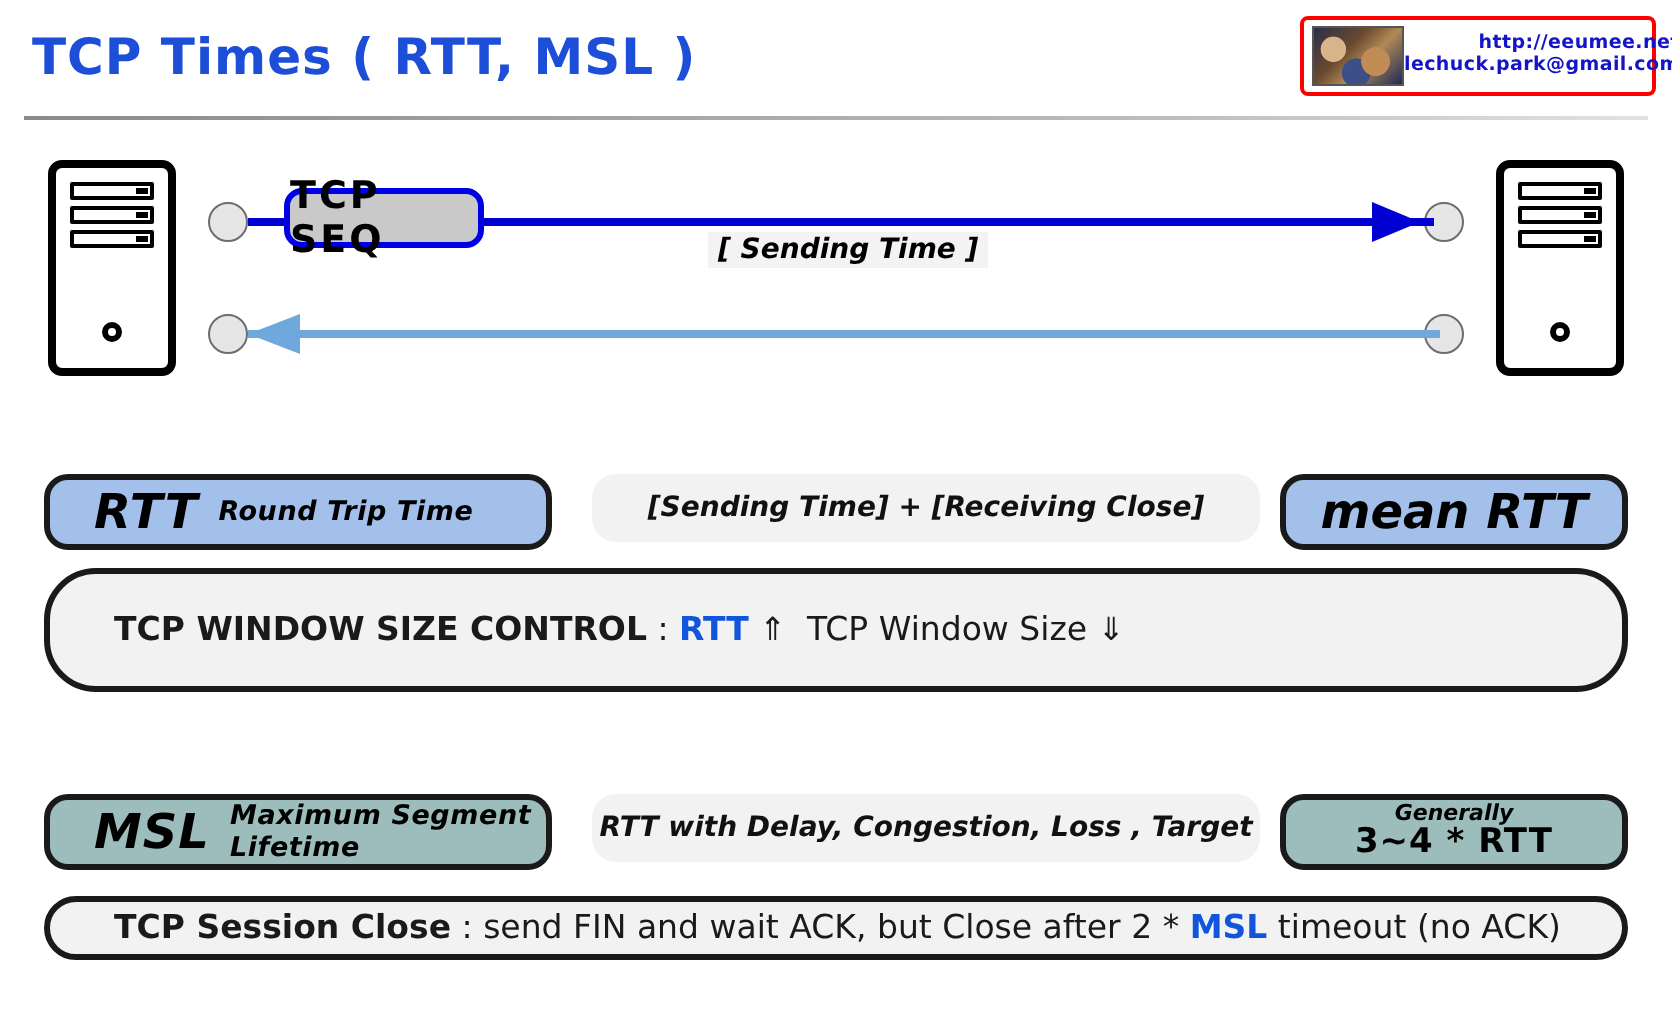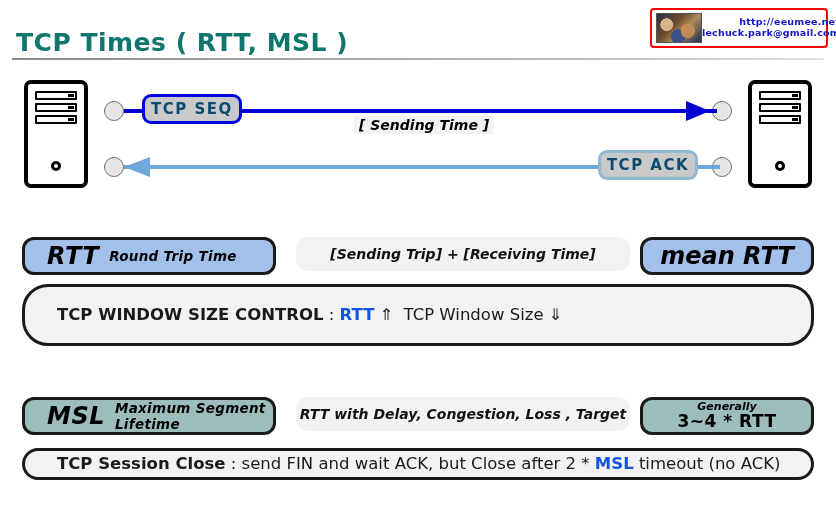--- a/index.html
+++ b/index.html
@@ -12,24 +12,24 @@
     height: 513px;
     position: relative;
     font-family: "DejaVu Sans", "Liberation Sans", sans-serif;
     overflow: hidden;
   }
 
   
   .page-title {
     position: absolute;
     left: 16px;
-    top: 28px;
+    top: 14px;
     font-size: 25px;
     font-weight: bold;
-    color: #0f766e;
+    color: #1d4ed8;
     letter-spacing: 0.5px;
     white-space: nowrap;
   }
   .title-rule {
     position: absolute;
     left: 12px;
     top: 58px;
     width: 812px;
     height: 2px;
     background: linear-gradient(to right, #8a8a8a, #bdbdbd 70%, #e2e2e2);
@@ -183,24 +183,24 @@
     border-right: 26px solid #6fa8dc;
   }
 
   .seg-box {
     position: absolute;
     background: #c9c9c9;
     border-radius: 9px;
     display: flex;
     align-items: center;
     justify-content: center;
-    font-size: 15px;
+    font-size: 19px;
     font-weight: bold;
     letter-spacing: 1.5px;
-    color: #0c4a6e;
+    color: #000000;
     box-sizing: border-box;
   }
   .seg-seq {
     left: 142px;
     top: 18px;
     width: 100px;
     height: 30px;
     border: 3.5px solid #0000e6;
   }
   .seg-ack {
@@ -358,32 +358,31 @@
   <div class="node-dot dot-l-bot"></div>
   <div class="node-dot dot-r-top"></div>
   <div class="node-dot dot-r-bot"></div>
 
   <div class="line-send"></div>
   <div class="arrow-send"></div>
   <div class="line-recv"></div>
   <div class="arrow-recv"></div>
 
   <div class="seg-box seg-seq">TCP SEQ</div>
-  <div class="seg-box seg-ack">TCP ACK</div>
 
   <div class="line-label label-send">[ Sending Time ]</div>
 </div>
 
 <div class="card card-outline blue-fill term-box rtt-row" style="left:22px; width:254px; height:38px;">
   <span class="term-abbr">RTT</span>
   <span class="term-full">Round Trip Time</span>
 </div>
 
 <div class="card card-flat rtt-row" style="left:296px; width:334px; height:34px;">
-  <span class="expr-text">[Sending Trip] + [Receiving Time]</span>
+  <span class="expr-text">[Sending Time] + [Receiving Close]</span>
 </div>
 
 <div class="card card-outline blue-fill mean-box rtt-row" style="left:640px; width:174px; height:38px;">mean RTT</div>
 
 <div class="note-block note-1">
   <div class="note-line">
     <span class="b">TCP WINDOW SIZE CONTROL</span><span> : </span><span class="blue">RTT</span>&nbsp;<span class="arrow-gl">⇑</span>&nbsp;&nbsp;<span>TCP Window Size</span>&nbsp;<span class="arrow-gl">⇓</span>
   </div>
 </div>
 

